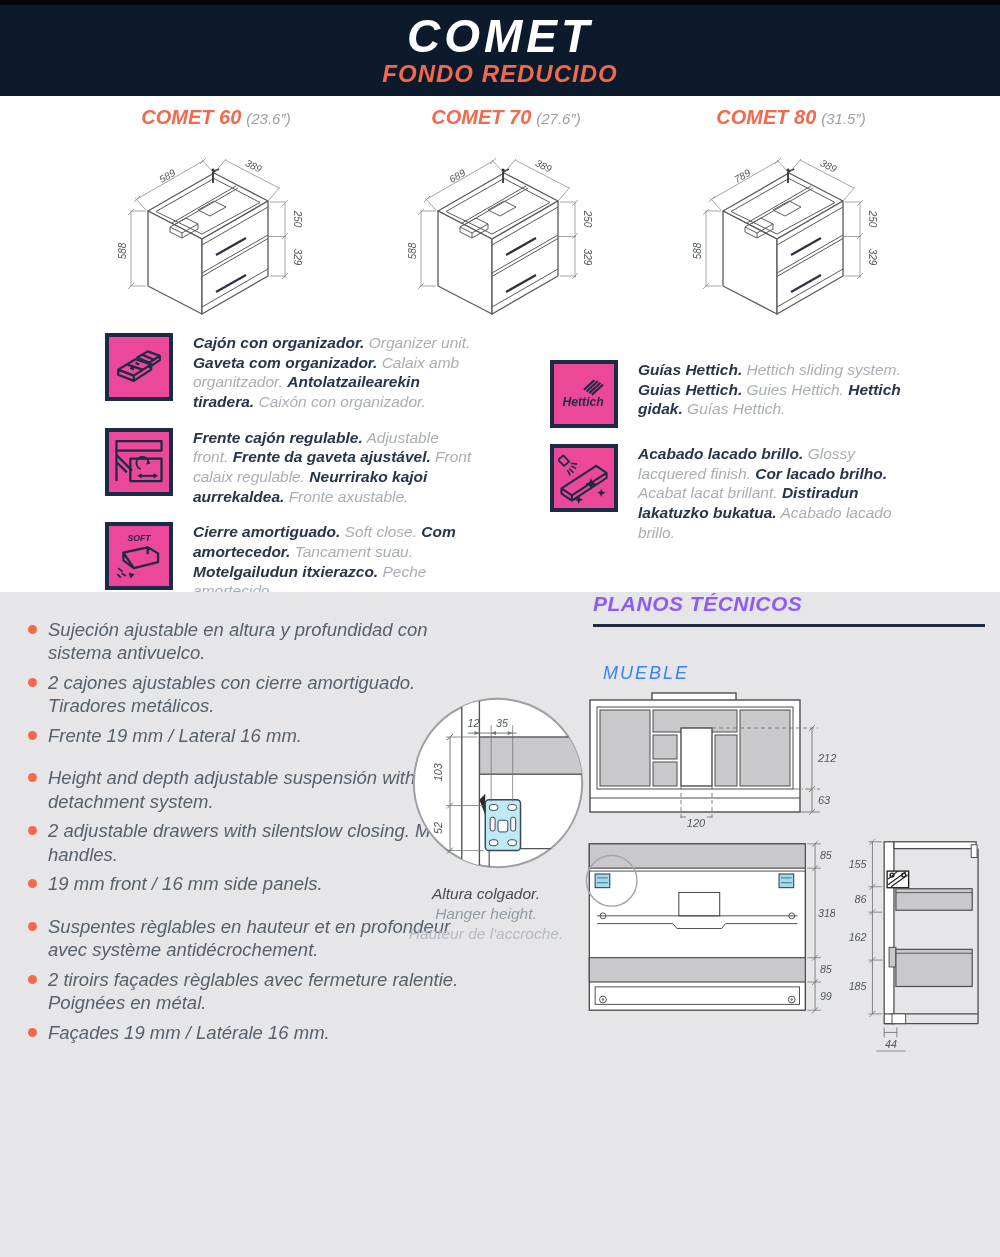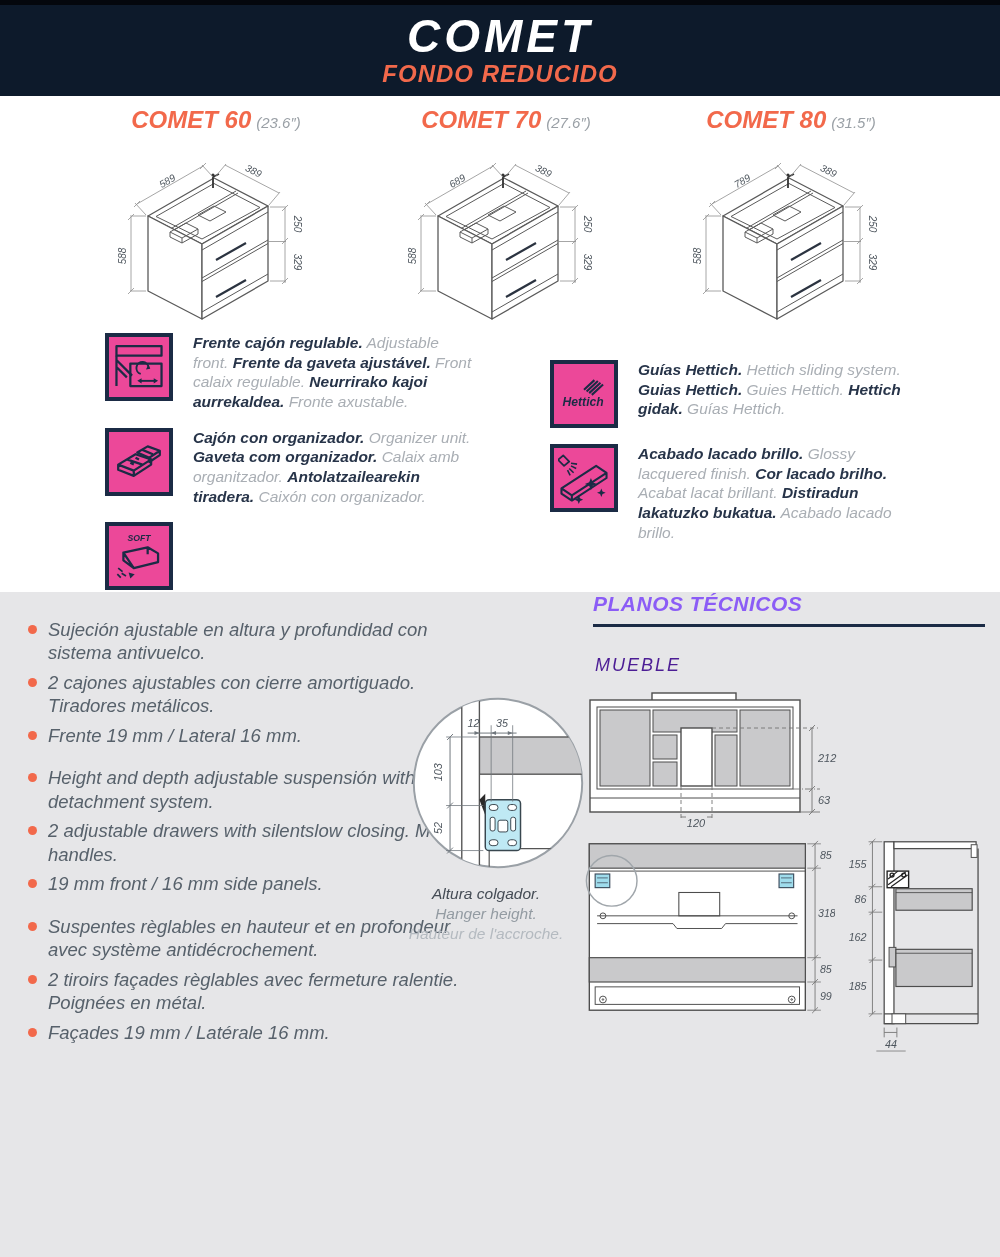--- a/index.html
+++ b/index.html
@@ -7,21 +7,21 @@
   #page{position:relative;width:1000px;height:1257px;background:#ffffff;overflow:hidden;font-style:italic;}
 
   
   .header{position:absolute;top:0;left:0;width:100%;height:96px;background:#0d1a2b;text-align:center;}
   .header-strip{position:absolute;top:0;left:0;width:100%;height:5px;background:#04070d;}
   .h-title{margin:0;padding-top:13px;font-size:46px;font-weight:700;color:#ffffff;letter-spacing:4px;line-height:1.02;}
   .h-sub{margin:0;font-size:24px;font-weight:700;color:#f2694b;letter-spacing:1px;}
 
   
   .product{position:absolute;top:106px;width:262px;text-align:center;}
-  .p-title{font-size:24px;font-weight:700;color:#f2694b;}
+  .p-title{font-size:20px;font-weight:700;color:#f2694b;}
   .p-size{font-size:15px;font-weight:400;color:#9aa0a6;margin-left:5px;}
   svg.iso{width:212px;height:178px;margin-top:10px;}
   .dimtxt{fill:#4e565e;font-size:10px;font-family:"Liberation Sans",sans-serif;}
   .dimln{stroke:#8f8f8f;stroke-width:0.8;fill:none;}
 
   
   .features{position:absolute;}
   #features-left{left:105px;top:333px;width:380px;}
   #features-right{left:550px;top:360px;width:380px;}
   .feat-row{display:flex;gap:20px;margin-bottom:16px;align-items:flex-start;}
@@ -35,21 +35,21 @@
 
   
   .bullets{position:absolute;left:28px;top:618px;width:455px;}
   .b-group{margin-bottom:19px;}
   .b-item{display:flex;gap:11px;margin-bottom:6px;font-size:18.5px;line-height:1.27;color:#57616b;}
   .dot{flex:0 0 auto;width:9px;height:9px;border-radius:50%;background:#f2694b;margin-top:7px;}
 
   
   .pt-title{position:absolute;left:593px;top:592px;margin:0;font-size:21px;font-weight:700;color:#8b5cf6;letter-spacing:.5px;}
   .pt-rule{position:absolute;left:593px;top:624px;width:392px;height:3px;background:#1b2b45;}
-  .pt-mueble{position:absolute;left:595px;top:655px;margin:0;font-size:18px;font-weight:400;color:#4c1d95;letter-spacing:2px;}
+  .pt-mueble{position:absolute;left:595px;top:655px;margin:8px;font-size:18px;font-weight:400;color:#3b82f6;letter-spacing:2px;}
   .techsvg{position:absolute;}
   #topview{left:588px;top:690px;width:250px;height:140px;}
   #hangercircle{left:405px;top:690px;width:186px;height:186px;}
   #frontview{left:583px;top:838px;width:252px;height:180px;}
   #sideview{left:833px;top:832px;width:162px;height:220px;}
   .circle-caption{position:absolute;left:380px;top:884px;width:212px;text-align:center;font-size:15.5px;line-height:1.3;}
   .cc1{color:#454c55;}
   .cc2{color:#939ba2;}
   .cc3{color:#b4bac0;}
   .t11{font-size:11px;fill:#4e565e;font-family:"Liberation Sans",sans-serif;}
@@ -173,20 +173,36 @@
         <text transform="translate(59,40) rotate(-30)" text-anchor="middle">789</text>
         <text transform="translate(142,30) rotate(27)" text-anchor="middle">389</text>
         <text transform="translate(16,112) rotate(-90)" text-anchor="middle">588</text>
         <text transform="translate(184,80) rotate(90)" text-anchor="middle">250</text>
         <text transform="translate(184,118) rotate(90)" text-anchor="middle">329</text>
       </g>
     </svg>
   </div>
 
   <div class="features" id="features-left">
+    <div class="feat-row">
+      <div class="icon-box">
+        <svg width="52" height="52" viewBox="0 0 60 60" fill="none" stroke="#1b2b45" stroke-width="2.6" stroke-linejoin="round">
+          <path d="M28,19 L40,12 L54,17 L42,25 Z M54,17 L54,22 L42,30 L42,25 M34,16 L46,21"></path>
+          <path d="M6,33 L26,21 L44,27 L24,40 Z M6,33 L6,39 L24,46 L24,40 M24,46 L44,33 L44,27 M16,27 L34,33 M26,25 L30,27 M20,31 L24,33"></path>
+        </svg>
+      </div>
+      <p class="feat-text">
+        <span class="sd">Cajón con organizador.</span>
+        <span class="sg">Organizer unit.</span>
+        <span class="sd">Gaveta com organizador.</span>
+        <span class="sg">Calaix amb organitzador.</span>
+        <span class="sd">Antolatzailearekin tiradera.</span>
+        <span class="sg">Caixón con organizador.</span>
+      </p>
+    </div>
     <div class="feat-row">
       <div class="icon-box">
         <svg width="52" height="52" viewBox="0 0 60 60" fill="none" stroke="#1b2b45" stroke-width="2.6" stroke-linejoin="round">
           <path d="M4,6 H56 V17 H4 Z"></path>
           <path d="M4,17 V52 M4,22 L22,40 M4,30 L16,42"></path>
           <path d="M20,26 H56 V52 H20 Z"></path>
           <path d="M32,38 a7,7 0 1 1 9,-7" stroke-width="2.2"></path>
           <path d="M41,27 l2,5 -5,1 Z" fill="#1b2b45" stroke="none"></path>
           <path d="M31,46 H49" stroke-width="2.2"></path>
           <path d="M33,43 l-5,3 5,3 Z M47,43 l5,3 -5,3 Z" fill="#1b2b45" stroke="none"></path>
@@ -197,42 +213,34 @@
         <span class="sg">Adjustable front.</span>
         <span class="sd">Frente da gaveta ajustável.</span>
         <span class="sg">Front calaix regulable.</span>
         <span class="sd">Neurrirako kajoi aurrekaldea.</span>
         <span class="sg">Fronte axustable.</span>
       </p>
     </div>
     <div class="feat-row">
       <div class="icon-box">
         <svg width="52" height="52" viewBox="0 0 60 60" fill="none" stroke="#1b2b45" stroke-width="2.6" stroke-linejoin="round">
-          <path d="M28,19 L40,12 L54,17 L42,25 Z M54,17 L54,22 L42,30 L42,25 M34,16 L46,21"></path>
-          <path d="M6,33 L26,21 L44,27 L24,40 Z M6,33 L6,39 L24,46 L24,40 M24,46 L44,33 L44,27 M16,27 L34,33 M26,25 L30,27 M20,31 L24,33"></path>
-        </svg>
-      </div>
-      <p class="feat-text">
-        <span class="sd">Cajón con organizador.</span>
-        <span class="sg">Organizer unit.</span>
-        <span class="sd">Gaveta com organizador.</span>
-        <span class="sg">Calaix amb organitzador.</span>
-        <span class="sd">Antolatzailearekin tiradera.</span>
-        <span class="sg">Caixón con organizador.</span>
-      </p>
-    </div>
-    <div class="feat-row">
-      <div class="icon-box">
-        <svg width="52" height="52" viewBox="0 0 60 60" fill="none" stroke="#1b2b45" stroke-width="2.6" stroke-linejoin="round">
           <text x="30" y="13" text-anchor="middle" font-size="10" font-weight="bold" fill="#1b2b45" stroke="none" font-family="Liberation Sans, sans-serif">SOFT</text>
           <path d="M12,26 L40,20 L52,27 L52,37 L24,44 Z M12,26 L12,35 L24,44 M40,20 L40,28"></path>
           <path d="M6,44 l5,4 M10,50 l5,3 M5,51 l4,4" stroke-width="2"></path>
           <path d="M18,49 l7,2 -5,5 Z" fill="#1b2b45" stroke="none"></path>
         </svg>
       </div>
+      <p class="feat-text">
+        <span class="sd">Cierre amortiguado.</span>
+        <span class="sg">Soft close.</span>
+        <span class="sd">Com amortecedor.</span>
+        <span class="sg">Tancament suau.</span>
+        <span class="sd">Motelgailudun itxierazco.</span>
+        <span class="sg">Peche amortecido.</span>
+      </p>
     </div>
   </div>
 
   <div class="features" id="features-right">
     <div class="feat-row">
       <div class="icon-box">
         <svg width="52" height="52" viewBox="0 0 60 60" fill="none">
           <g stroke="#1b2b45" stroke-width="2.4">
               <path d="M33,27 L46,15 M36,29 L49,17 M39,31 L52,19 M30,25 L42,14"></path>
             </g>

